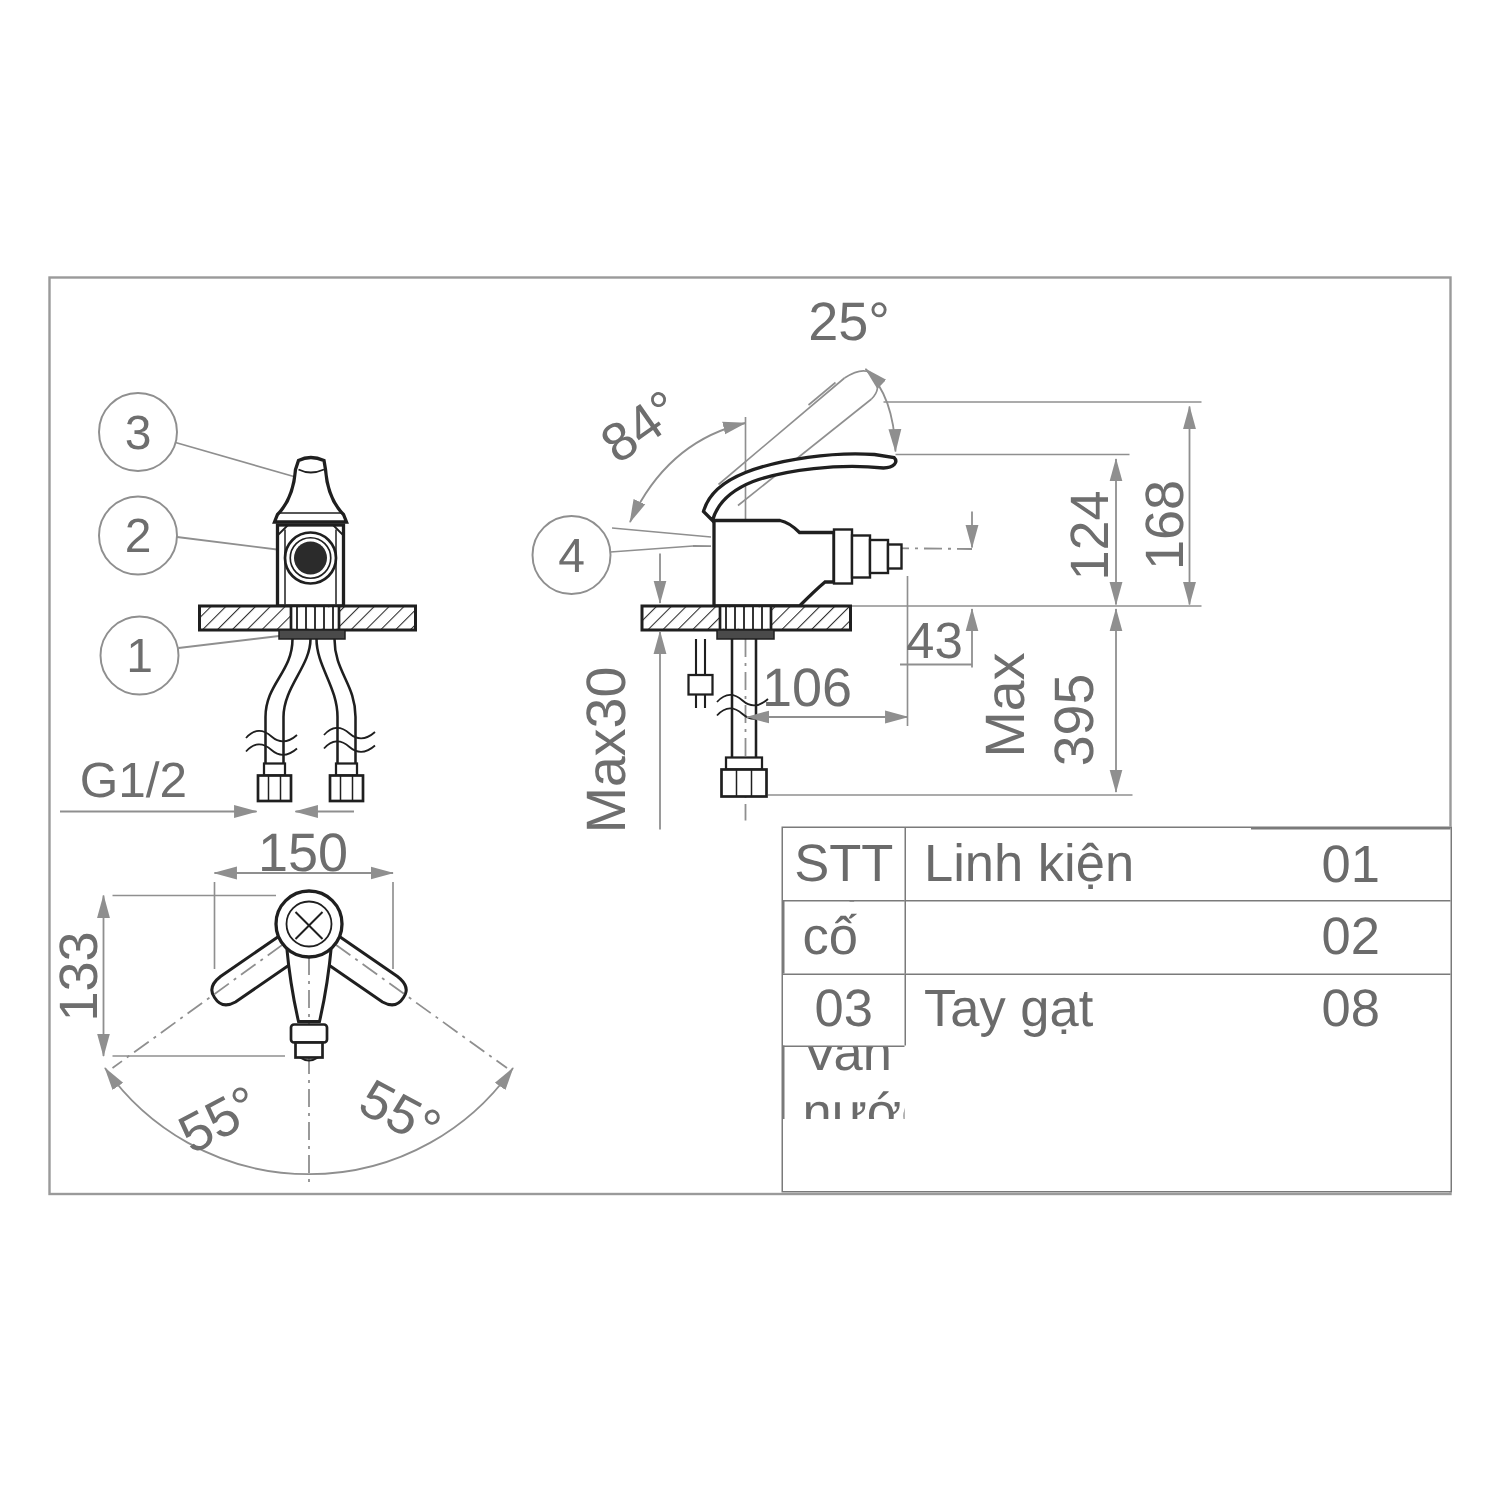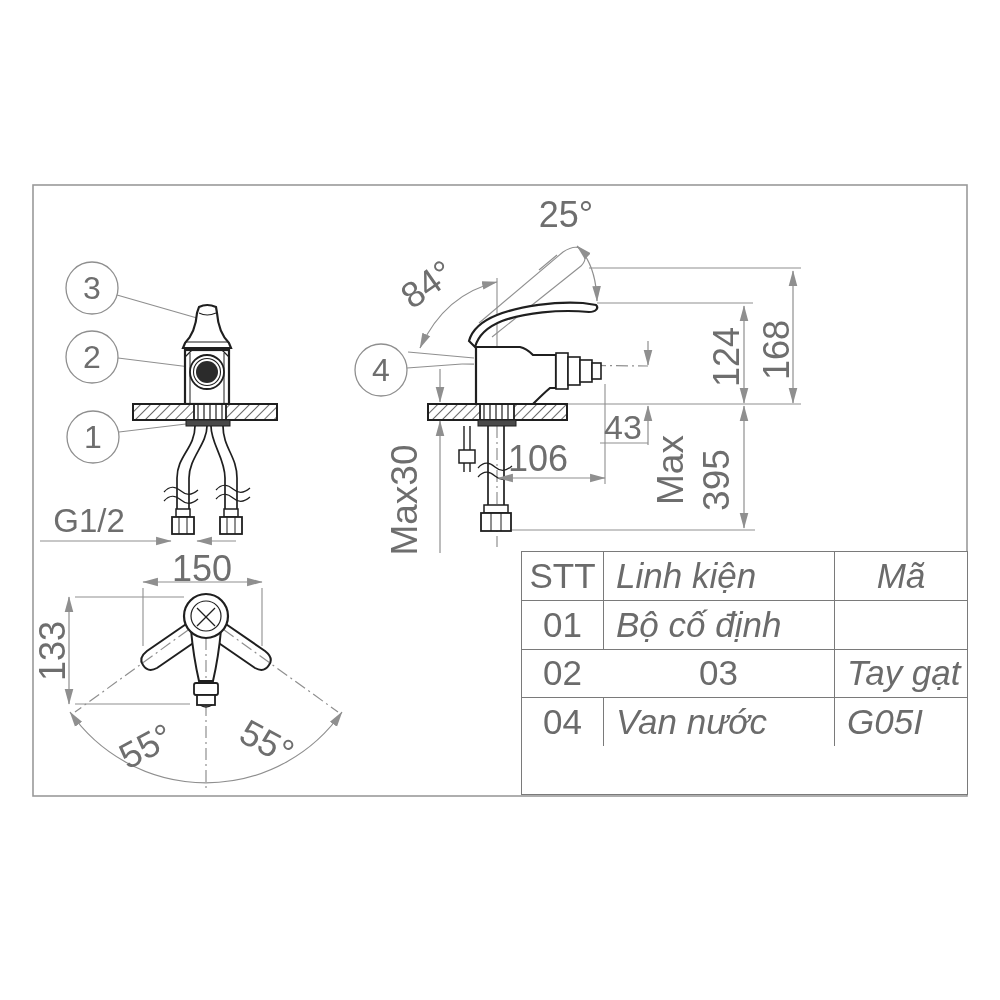--- a/index.html
+++ b/index.html
@@ -11,21 +11,21 @@
   .balloon-num{font-size:32px;}
 
   
   .parts-table{
     position:absolute;left:521px;top:551px;width:447px;height:244px;
     box-sizing:border-box;border:1.6px solid #7a7a7a;
     display:grid;grid-template-columns:81px 231px 1fr;grid-template-rows:repeat(5,1fr);
     color:#6b6b6b;font-size:35px;background:#fff;
   }
   .parts-table .cell{display:flex;align-items:center;box-sizing:border-box;overflow:hidden;}
-  .parts-table .bl{border-left:1.4px solid #7a7a7a;font-style:italic;}
+  .parts-table .bl{border-left:1.4px solid #7a7a7a;}
   .parts-table .bt{border-top:1.4px solid #7a7a7a;}
   .ctr{justify-content:center;}
   .padl{padding-left:12px;}
 </style>
 </head>
 <body>
 
 <div class="stage">
 
 <svg width="1000" height="1000" viewBox="0 0 1000 1000">
@@ -256,29 +256,27 @@
     <text class="dimtxt" x="202" y="568" dy="0.35em" text-anchor="middle">150</text>
     <text class="dimtxt" x="52" y="651" dy="0.35em" text-anchor="middle" transform="rotate(-90 52 651)">133</text>
     <text class="dimtxt" x="146" y="746" dy="0.35em" text-anchor="middle" transform="rotate(-28 146 746)">55°</text>
     <text class="dimtxt" x="267" y="742" dy="0.35em" text-anchor="middle" transform="rotate(28 267 742)">55°</text>
   </g>
 </svg>
 
 <div class="parts-table">
   <div class="cell ctr">STT</div>
   <div class="cell bl padl">Linh kiện</div>
-  <div class="cell bl ctr">Mã</div>
 
   <div class="cell bt ctr">01</div>
   <div class="cell bt bl padl">Bộ cố định</div>
   <div class="cell bt bl padl"></div>
 
   <div class="cell bt ctr">02</div>
 
   <div class="cell bt ctr">03</div>
   <div class="cell bt bl padl">Tay gạt</div>
 
-  <div class="cell bt ctr">04</div>
+  <div class="cell bt ctr">08</div>
   <div class="cell bt bl padl">Van nước</div>
-  <div class="cell bt bl padl">G05I</div>
 </div>
 
 </div>
 
 </body></html>

